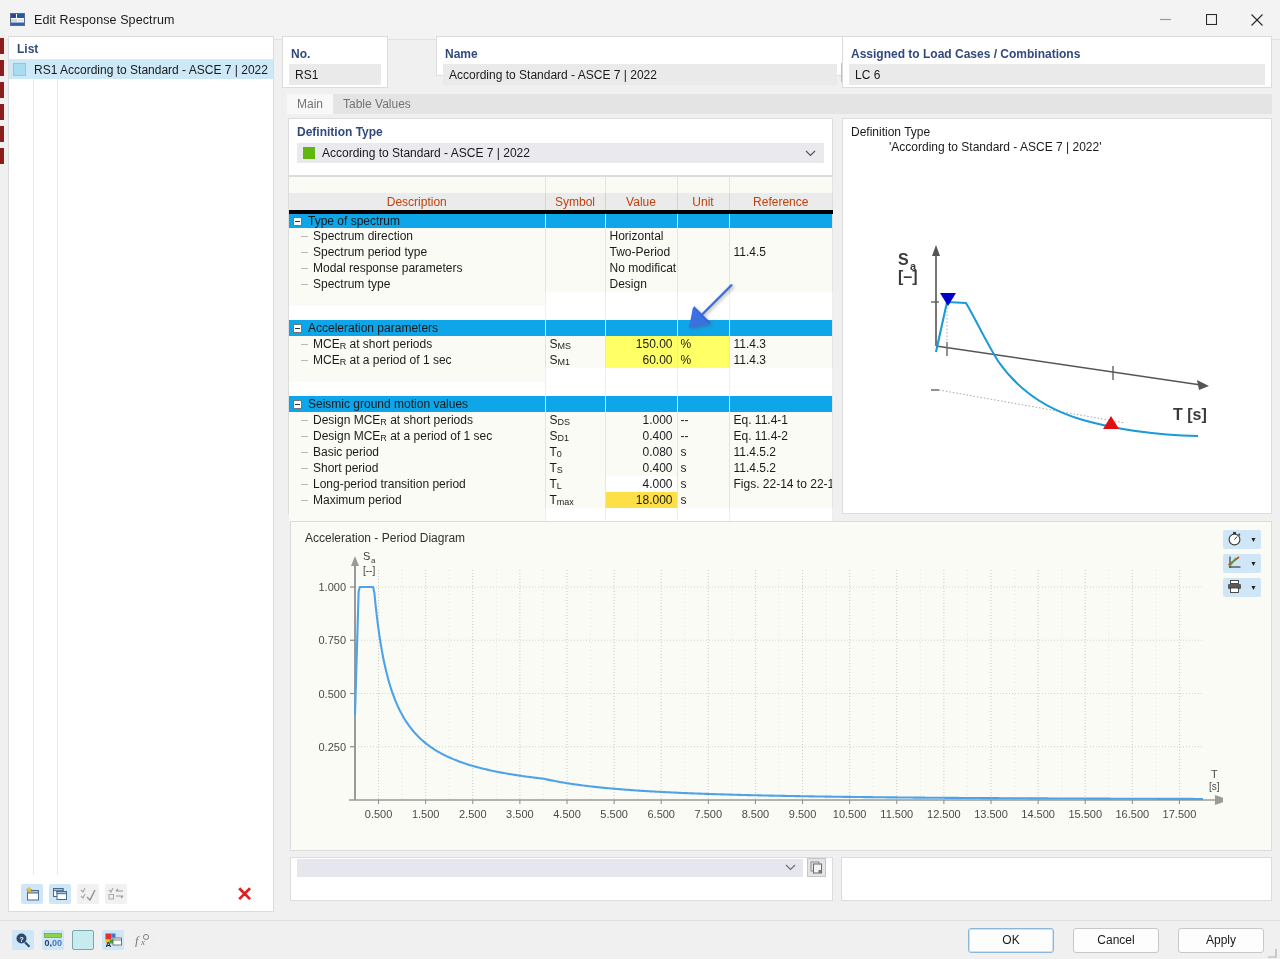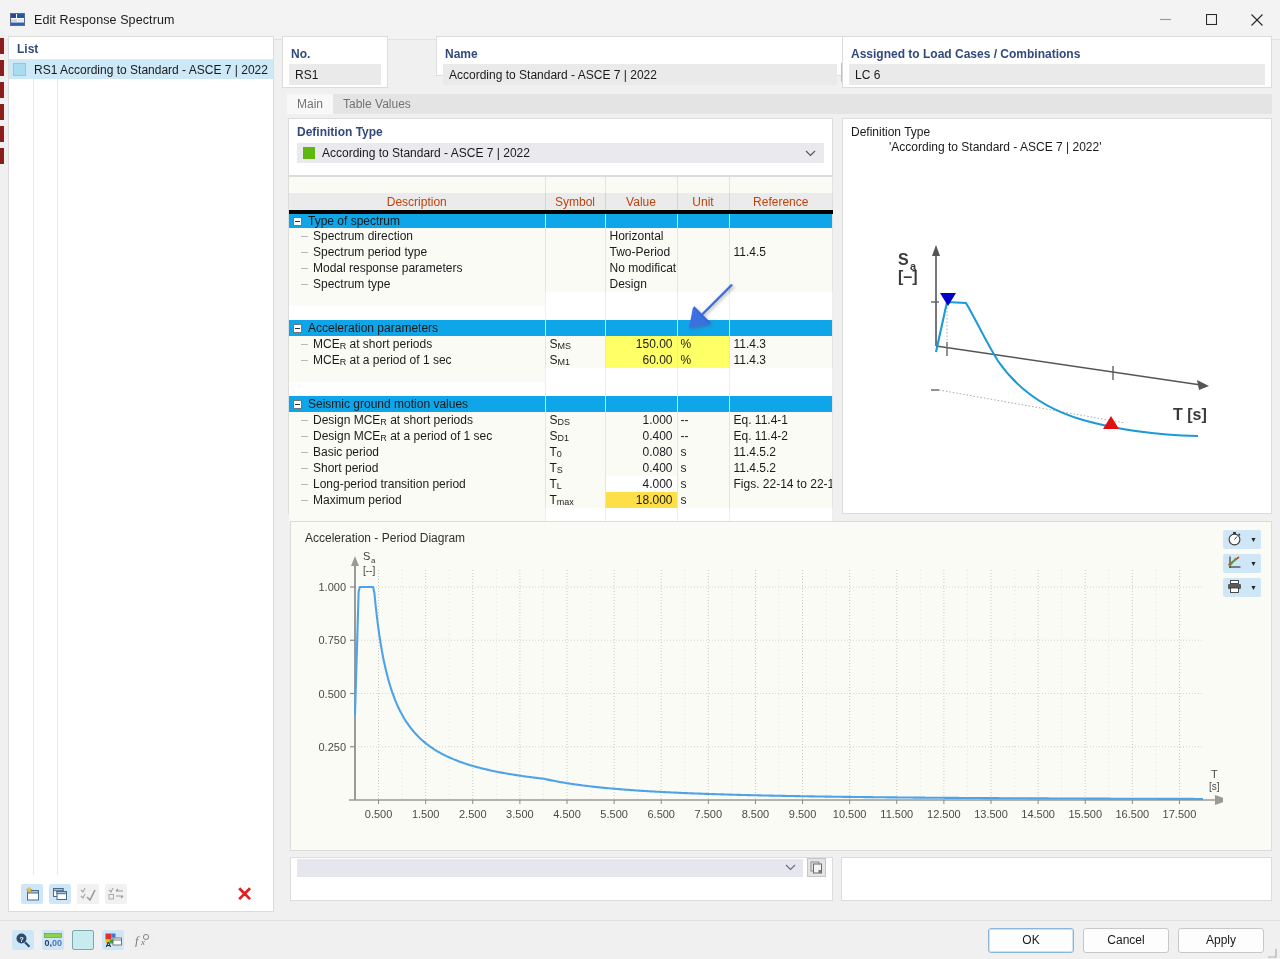--- a/index.html
+++ b/index.html
@@ -204,21 +204,21 @@
     background: #f0f0f0; border-top: 1px solid #e0e0e0;
     display: flex; align-items: center;
   }
   .bottom-icons { display: flex; gap: 8px; padding-left: 12px; }
   .bicon {
     width: 22px; height: 20px; display:flex; align-items:center; justify-content:center;
     background: #cfe6f7; border-radius: 2px;
   }
   .bicon.dis { background: #efefef; }
   .bicon.sw { background: #c6ecf0; border: 1px solid #7aa8ad; }
-  .dlg-btns { margin-left: auto; display: flex; gap: 9px; padding-right: 16px; }
+  .dlg-btns { margin-left: auto; display: flex; gap: 19px; padding-right: 16px; }
   .dbtn {
     width: 86px; height: 25px; border: 1px solid #c8c8c8; background: #fdfdfd;
     border-radius: 3px; display:flex; align-items:center; justify-content:center;
     font-size: 12px; color: #1a1a1a;
   }
   .dbtn.primary { border: 1px solid #8ab6dd; box-shadow: 0 0 0 1px #cfe2f3 inset; }
   .resize-grip { position: absolute; right: 3px; bottom: 2px; width: 10px; height: 10px; }
 
   .annot-arrow { position: absolute; pointer-events: none; }
 </style>

